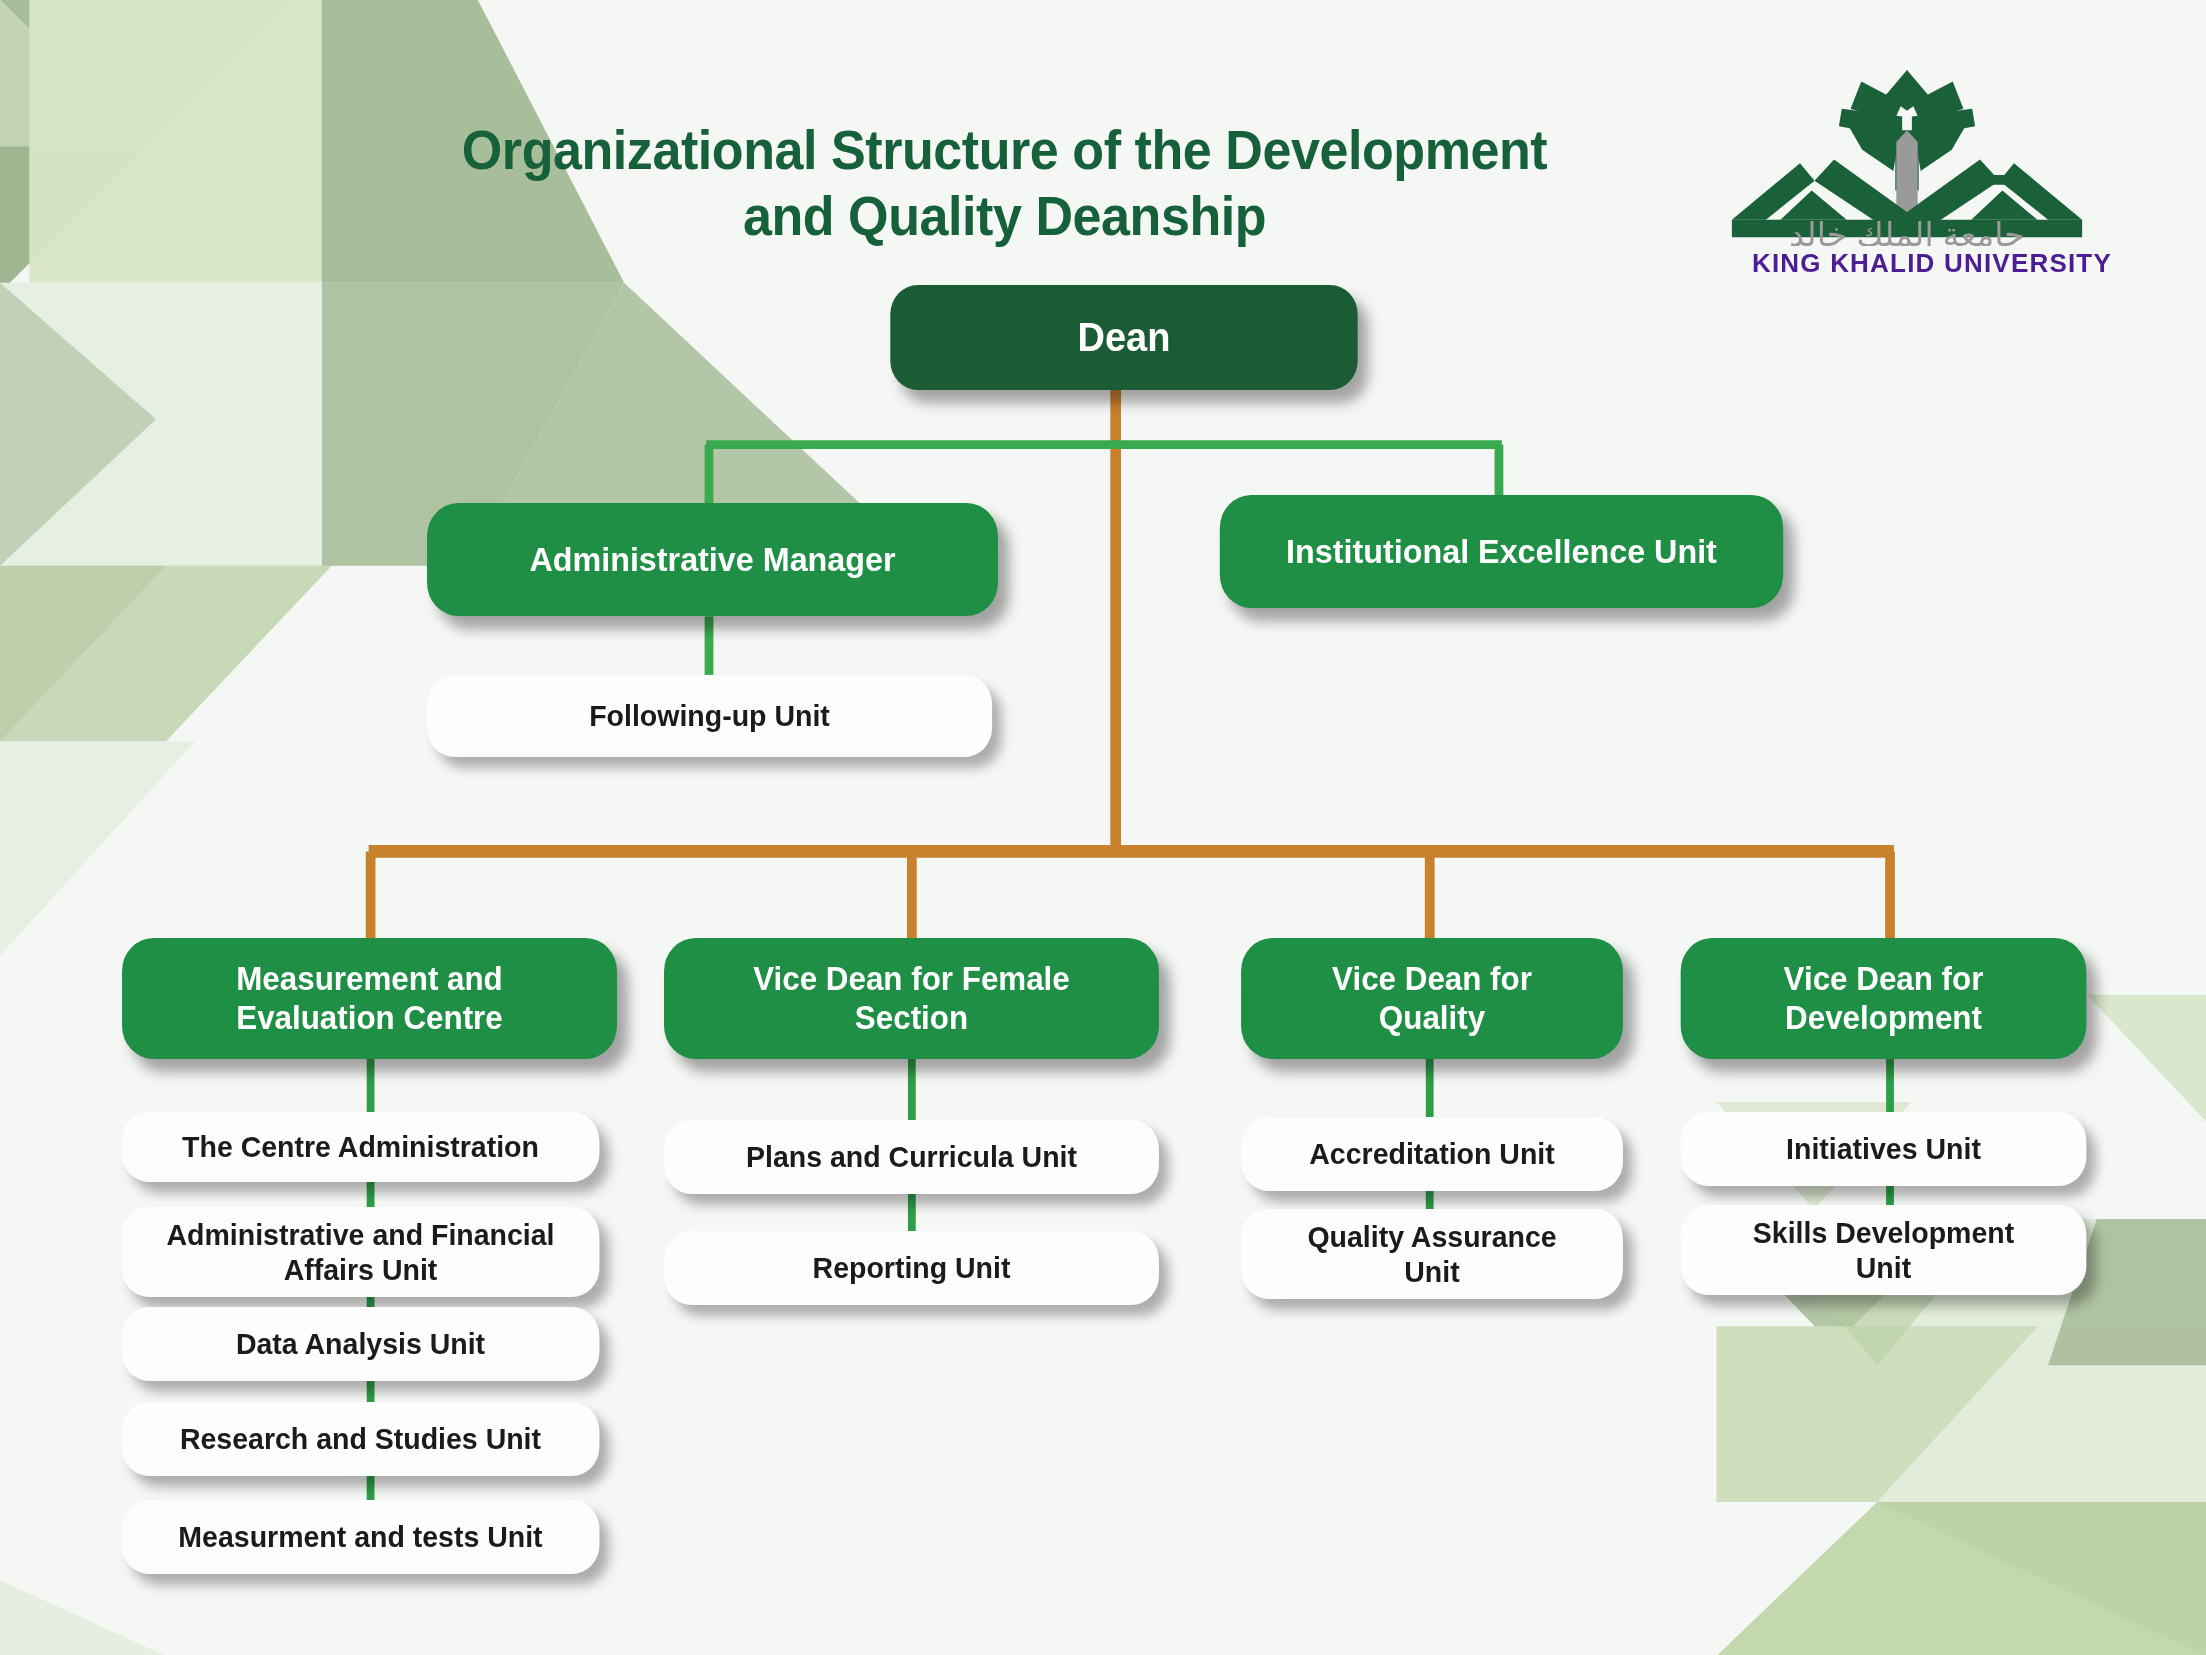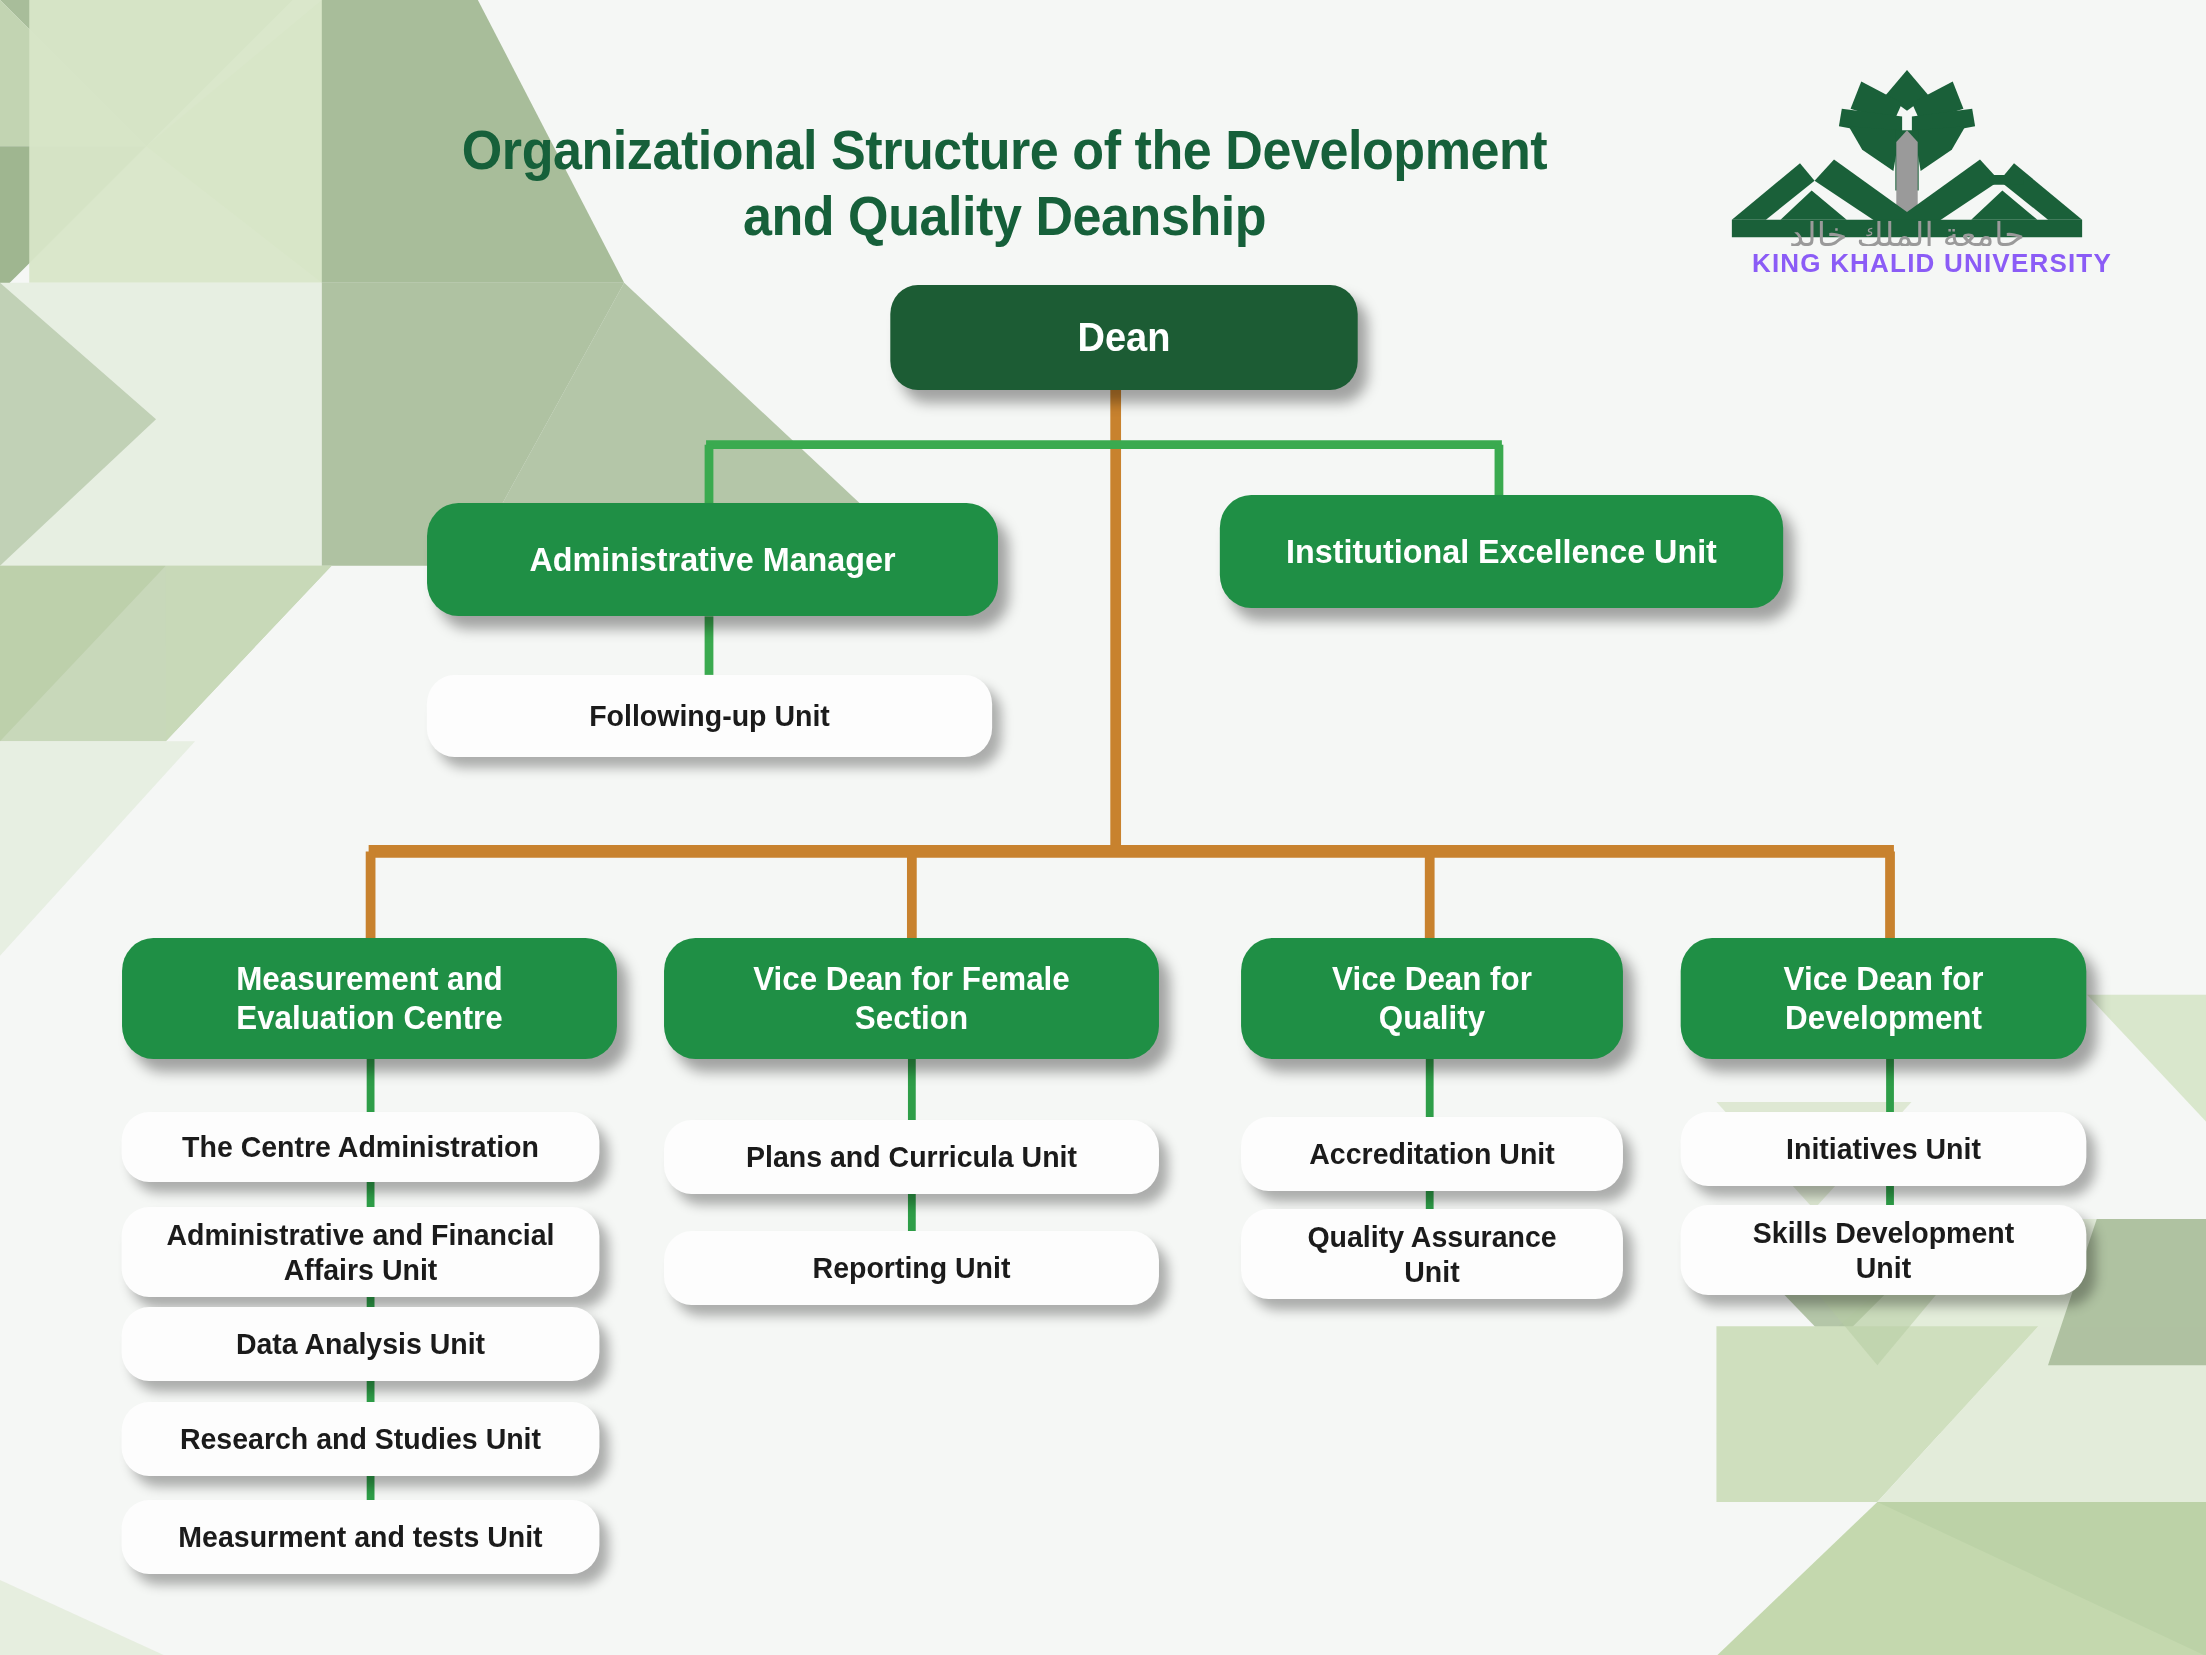--- a/index.html
+++ b/index.html
@@ -37,21 +37,21 @@
     width: 410px;
     height: 234px;
     text-align: right;
   }
   #logo svg { display: block; width: 410px; height: 180px; }
   .logo-en {
     font-family: "Liberation Sans", sans-serif;
     font-weight: bold;
     font-size: 26px;
     letter-spacing: 1.2px;
-    color: #8b5cf6;
+    color: #4c1d95;
     margin-top: 2px;
   }
 
   
   #title {
     position: absolute;
     left: 322px;
     top: 117px;
     width: 1365px;
     text-align: center;

